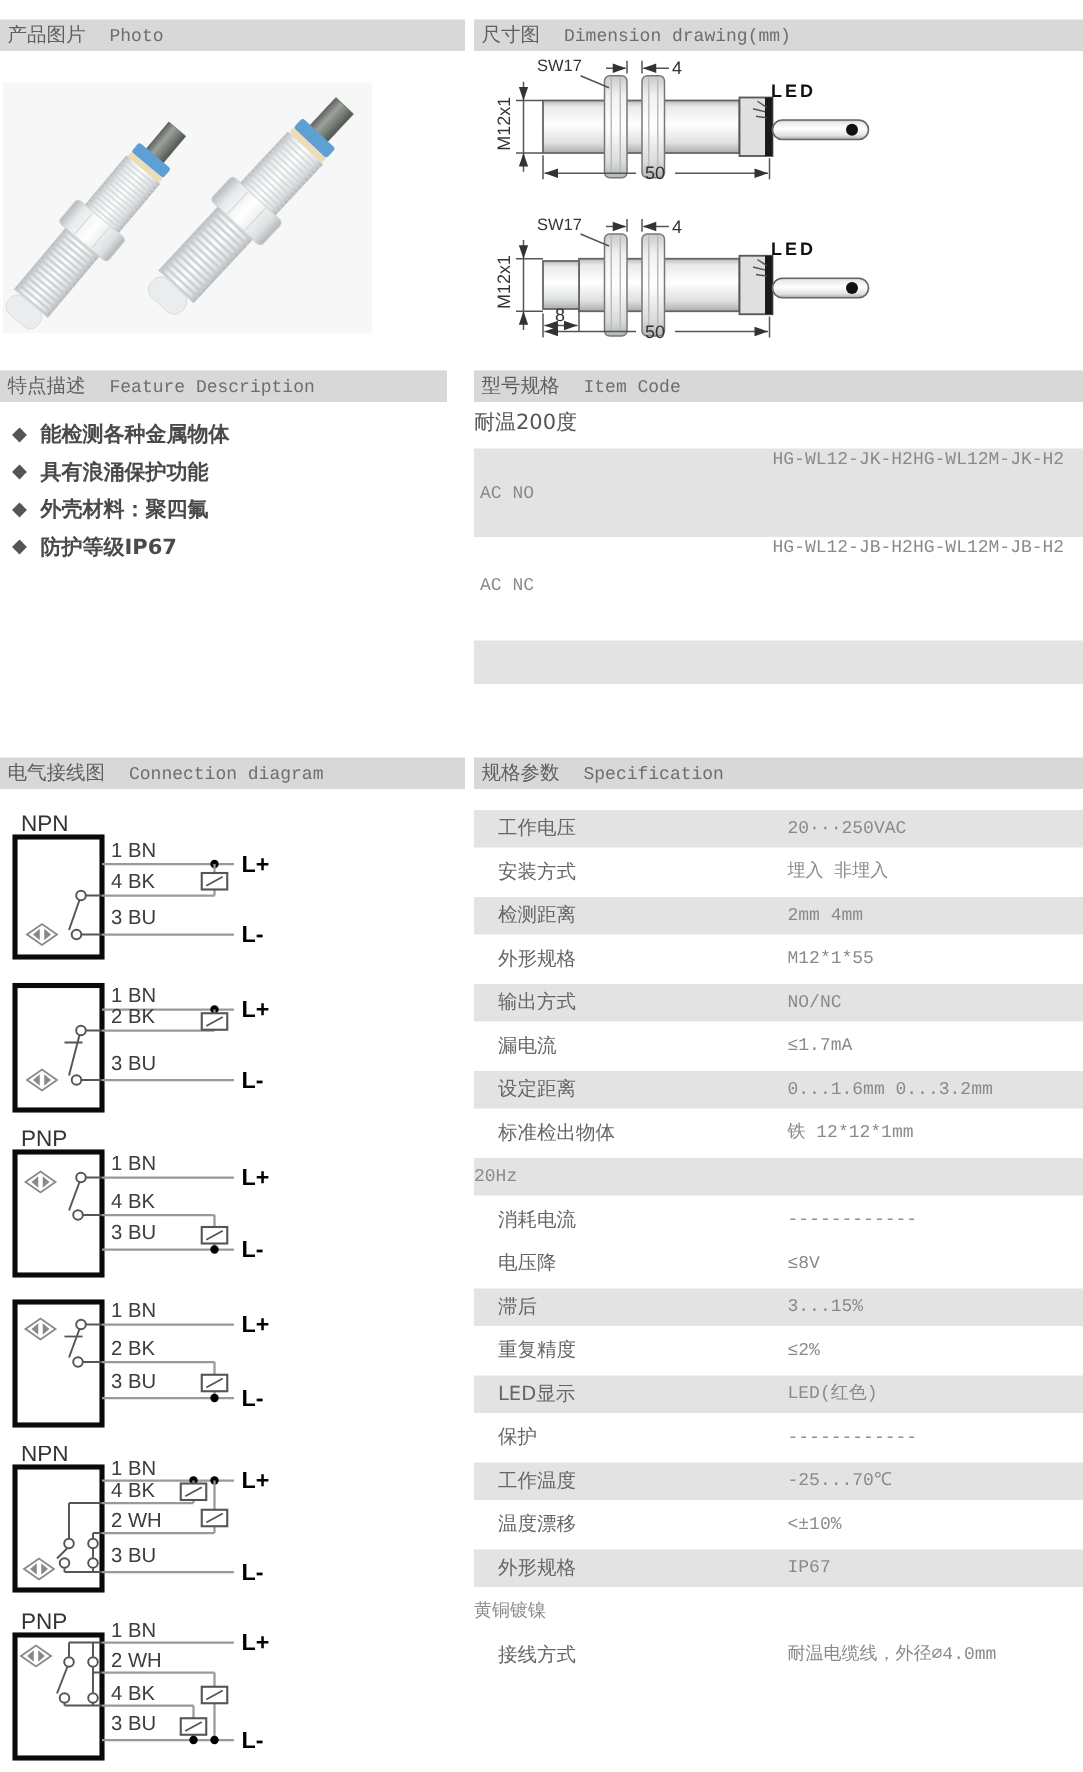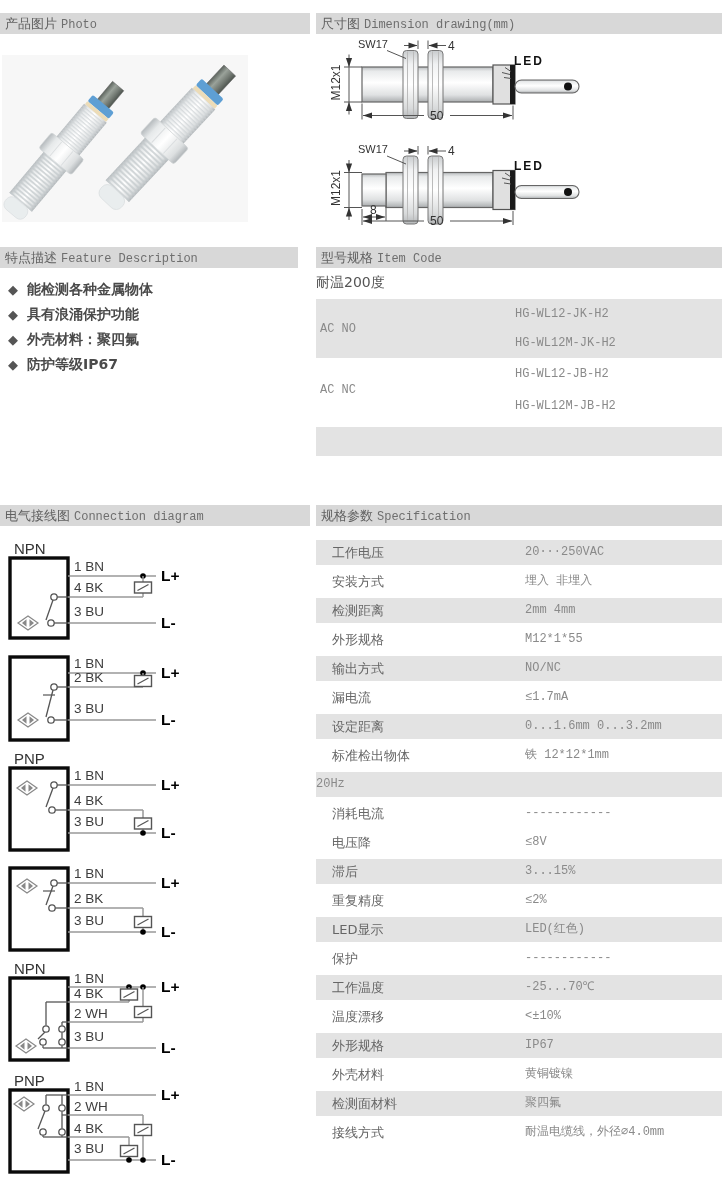--- a/index.html
+++ b/index.html
@@ -1,31 +1,31 @@
 <!DOCTYPE html>
 <html><head>
 <meta charset="utf-8">
 <style>
   html,body{margin:0;padding:0}
   body{font-family:"DejaVu Sans","Liberation Sans",sans-serif;background:#fff}
   #page{position:relative;width:722px;height:1181px;background:#fff;overflow:hidden}
   .hdr{position:absolute;height:21px;background:#d8d8d8;color:#5f5f5f;font-size:13px;line-height:21px;padding-left:5px;box-sizing:border-box;white-space:nowrap}
-  .hdr .en{font-family:"Liberation Mono","DejaVu Sans Mono",monospace;font-size:12px;color:#6e6e6e;margin-left:4px}
+  .hdr .en{font-family:"Liberation Mono","DejaVu Sans Mono",monospace;font-size:12px;color:#6e6e6e;margin-left:16px}
   #photo-area{position:absolute;left:2px;top:55px;width:246px;height:167px;background:#f7f7f7}
   #dim-svg{position:absolute;left:330px;top:36px}
   #features{position:absolute;left:8px;top:277px;width:300px}
   .feat{display:flex;align-items:center;height:25px}
   .feat .bullet{color:#555;font-size:13px;margin-right:9px}
   .feat .ftext{font-size:14px;font-weight:bold;color:#4a4a4a}
   #itemcode{position:absolute;left:316px;top:269px;width:406px}
   .ic-note{height:30px;line-height:26px;font-size:14px;color:#555}
   .icrow{display:flex}
   .icrow.gray{background:#e3e3e3}
   .ic-type{width:199px;display:flex;align-items:center;padding-left:4px;box-sizing:border-box;font-family:"Liberation Mono","DejaVu Sans Mono",monospace;font-size:12px;color:#8a8a8a;flex:none}
-  .ic-codes{display:flex;flex-direction:column;justify-content:space-around}
+  .ic-codes{display:flex;flex-direction:row;justify-content:space-around}
   .ic-code{font-family:"Liberation Mono","DejaVu Sans Mono",monospace;font-size:12px;color:#8a8a8a}
   .ic-empty{height:29px;background:#e3e3e3;margin-top:5px}
   #spec{position:absolute;left:316px;top:540px;width:406px}
   .srow{height:29px;display:flex;align-items:flex-start}
   .srow.gray{background-image:linear-gradient(#e3e3e3,#e3e3e3);background-size:100% 25px;background-repeat:no-repeat}
   .slabel{width:193px;padding-left:16px;font-size:13px;color:#666;line-height:25px;flex:none}
   .svalue{font-family:"Liberation Mono","DejaVu Sans Mono",monospace;font-size:12px;color:#8a8a8a;line-height:25px}
   svg.diag{position:absolute;left:6px}
   .dlabel{font-family:"Liberation Sans","DejaVu Sans",sans-serif;font-size:13.5px;fill:#3d3d3d}
   .dterm{font-family:"Liberation Sans","DejaVu Sans",sans-serif;font-size:15.5px;font-weight:bold;fill:#000}
@@ -314,26 +314,21 @@
       </div>
       <div class="srow">
         <div class="slabel">温度漂移</div>
         <div class="svalue">&lt;±10%</div>
       </div>
       <div class="srow gray">
         <div class="slabel">外形规格</div>
         <div class="svalue">IP67</div>
       </div>
       <div class="srow">
-        <div class="slabel">外壳材料</div>
         <div class="svalue">黄铜镀镍</div>
-      </div>
-      <div class="srow gray">
-        <div class="slabel">检测面材料</div>
-        <div class="svalue">聚四氟</div>
       </div>
       <div class="srow">
         <div class="slabel">接线方式</div>
         <div class="svalue">耐温电缆线，外径∅4.0mm</div>
       </div>
     </div>
 <svg class="diag" width="300" height="100" viewBox="0 0 300 100" style="top: 543px;">
       <text x="8" y="11" class="dtype">NPN</text>
       <rect x="4" y="15" width="58" height="80" fill="#fff" stroke="#0a0a0a" stroke-width="3.4"></rect>
       <line x1="62" y1="33" x2="150" y2="33" stroke="#999" stroke-width="1.5"></line>

